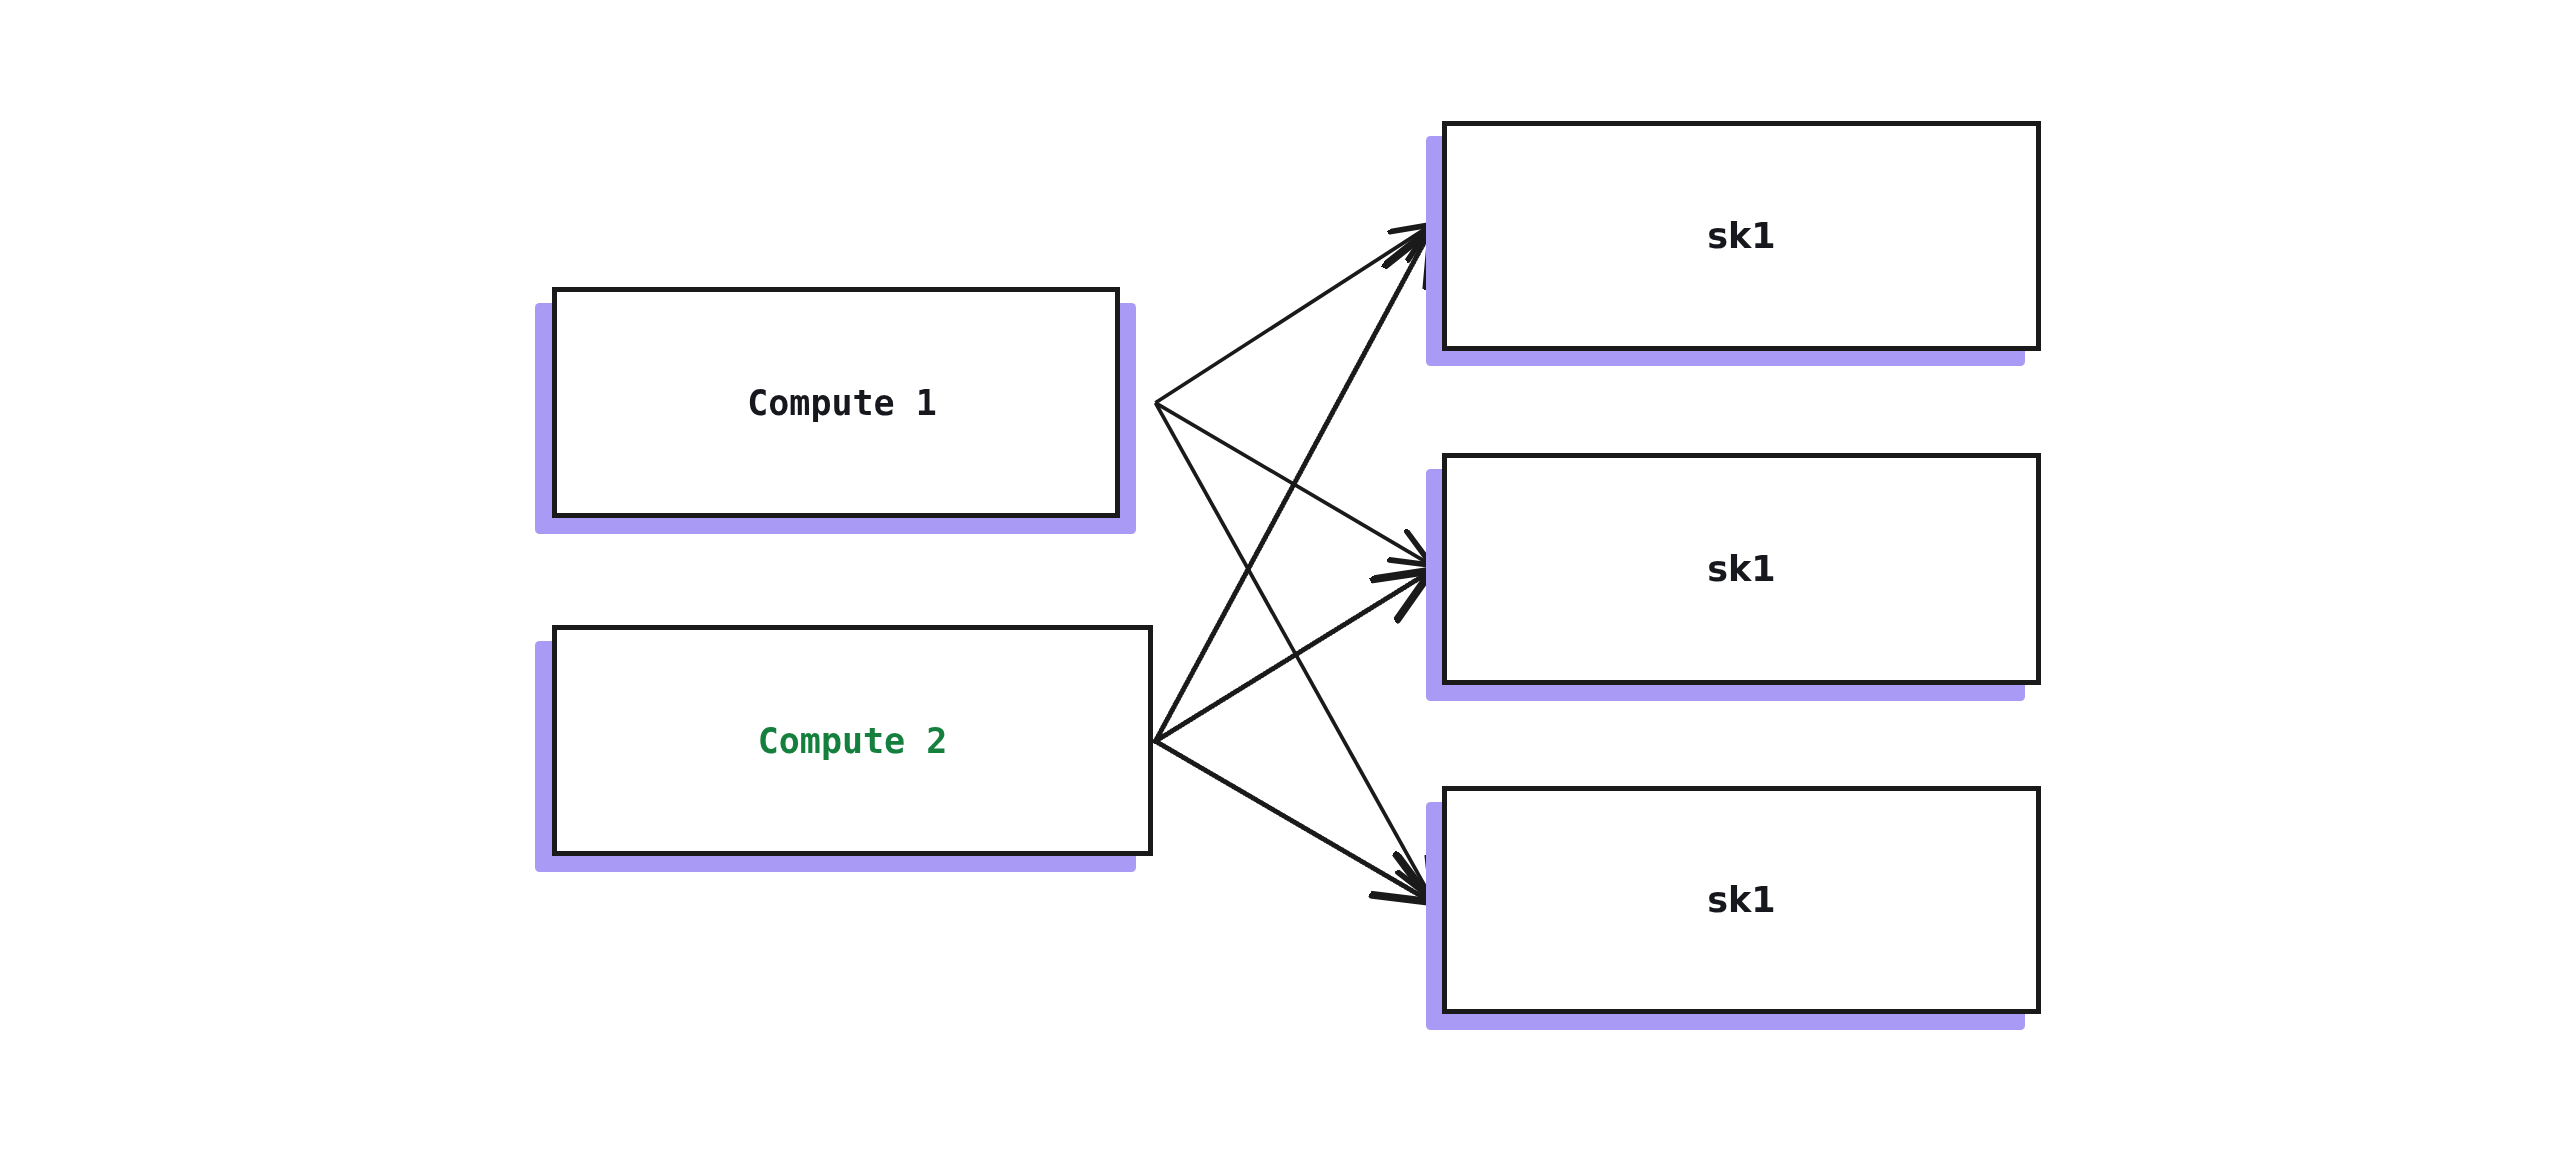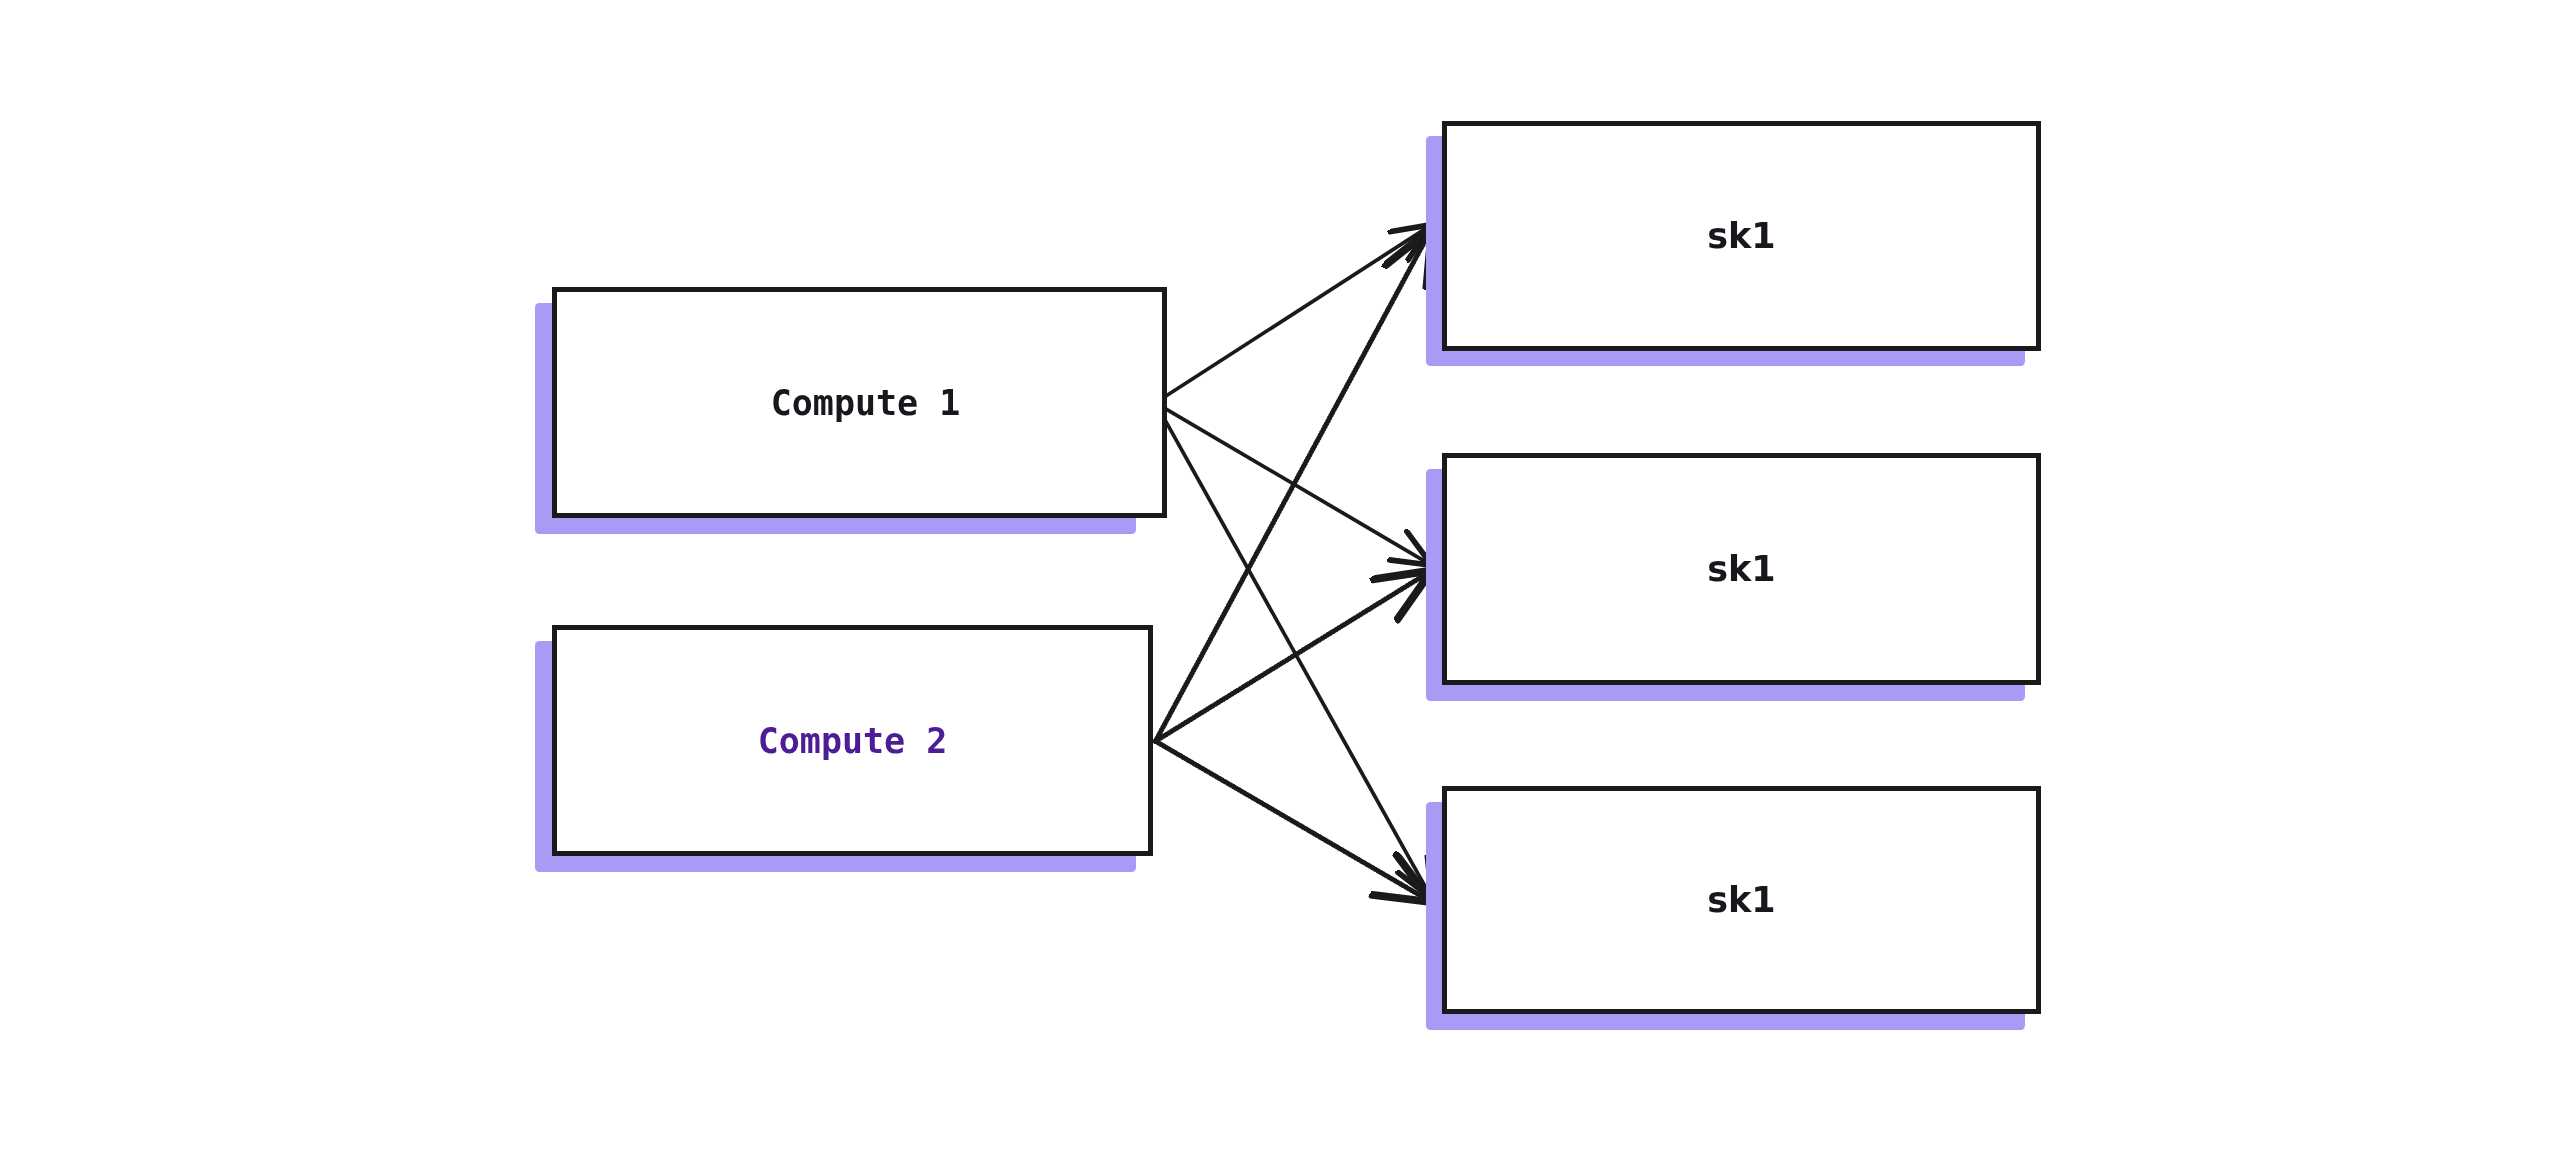--- a/index.html
+++ b/index.html
@@ -78,25 +78,25 @@
   </svg>
 
   <div id="shadow-layer">
       <div class="node-shadow" style="left: 535px; top: 303px; width: 601px; height: 231px; background: rgb(169, 155, 245);"></div>
       <div class="node-shadow" style="left: 535px; top: 641px; width: 601px; height: 231px; background: rgb(169, 155, 245);"></div>
       <div class="node-shadow" style="left: 1426px; top: 136px; width: 599px; height: 230px; background: rgb(169, 155, 245);"></div>
       <div class="node-shadow" style="left: 1426px; top: 469px; width: 599px; height: 232px; background: rgb(169, 155, 245);"></div>
       <div class="node-shadow" style="left: 1426px; top: 802px; width: 599px; height: 228px; background: rgb(169, 155, 245);"></div>
     </div>
   <div id="node-layer">
-      <div class="node" style="left: 552px; top: 287px; width: 615px; height: 231px; border-color: rgb(26, 26, 26); padding-left: 12px;">
+      <div class="node" style="left: 552px; top: 287px; width: 568px; height: 231px; border-color: rgb(26, 26, 26); padding-left: 12px;">
         <span class="node-label label-mono" style="color: rgb(22, 24, 29);">Compute 1</span>
       </div>
       <div class="node" style="left: 552px; top: 625px; width: 601px; height: 231px; border-color: rgb(26, 26, 26);">
-        <span class="node-label label-mono" style="color: #4c1d95;">Compute 2</span>
+        <span class="node-label label-mono" style="color: #15803d;">Compute 2</span>
       </div>
       <div class="node" style="left: 1442px; top: 121px; width: 599px; height: 230px; border-color: rgb(26, 26, 26);">
         <span class="node-label label-sans" style="color: rgb(22, 24, 29);">sk1</span>
       </div>
       <div class="node" style="left: 1442px; top: 453px; width: 599px; height: 232px; border-color: rgb(26, 26, 26);">
         <span class="node-label label-sans" style="color: rgb(22, 24, 29);">sk1</span>
       </div>
       <div class="node" style="left: 1442px; top: 786px; width: 599px; height: 228px; border-color: rgb(26, 26, 26);">
         <span class="node-label label-sans" style="color: rgb(22, 24, 29);">sk1</span>
       </div>

